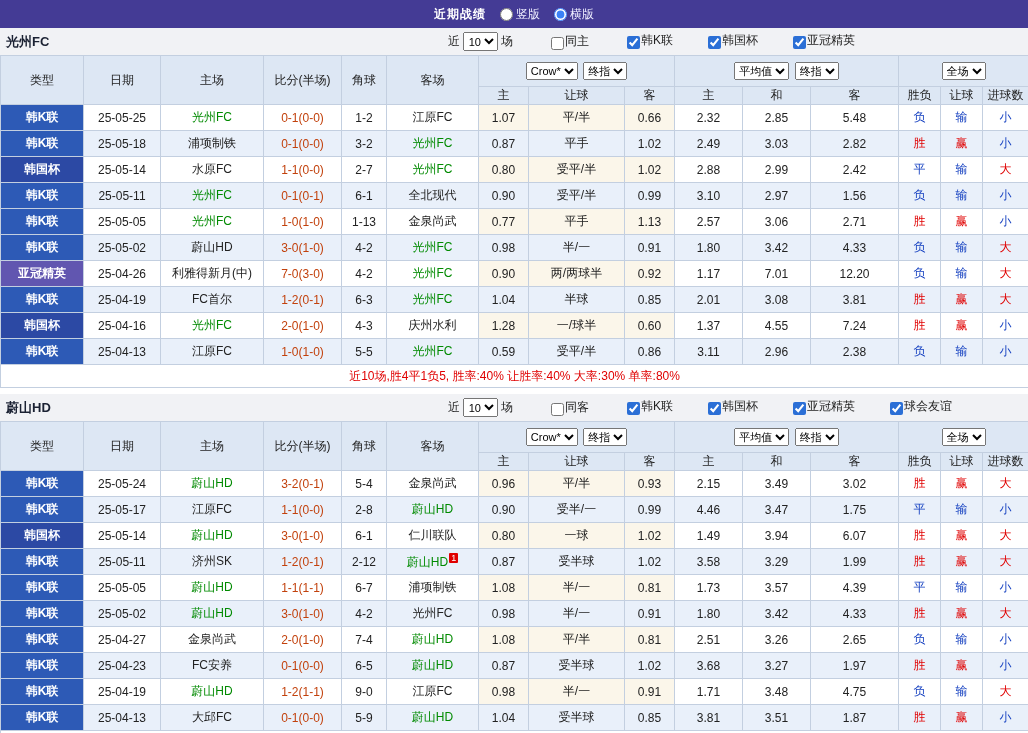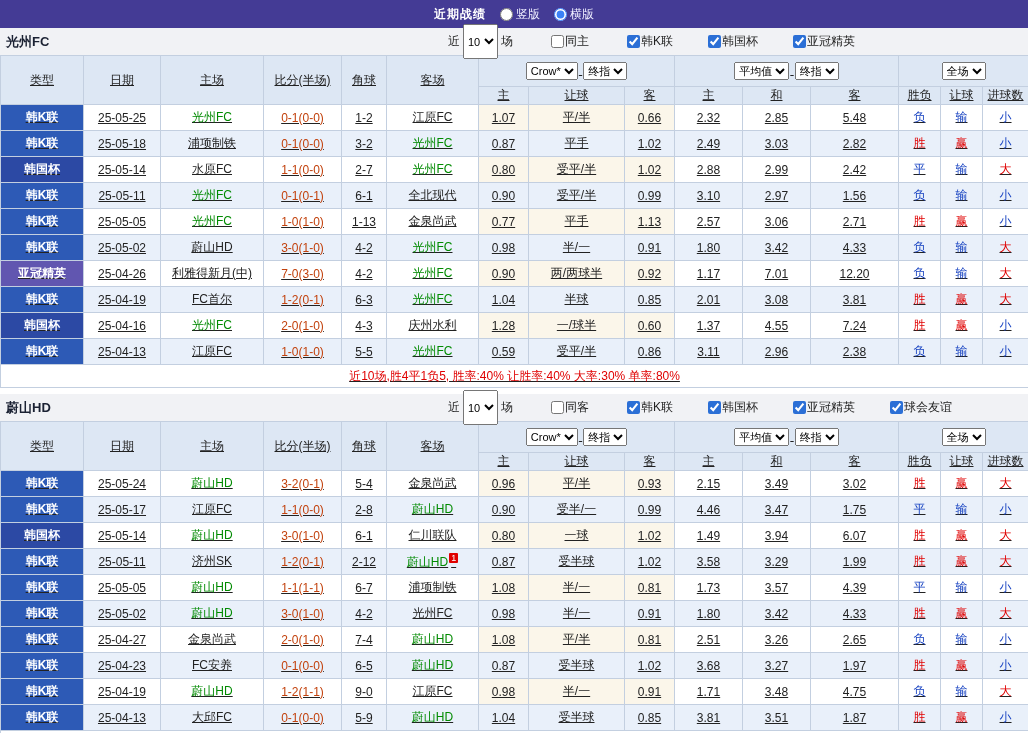--- a/index.html
+++ b/index.html
@@ -26,26 +26,26 @@
   
   .section-head {
     height: 27px;
     background: #f1f2f5;
     display: flex;
     align-items: center;
     position: relative;
   }
   .team-title { font-weight: bold; font-size: 13px; color: #1b2233; padding-left: 6px; }
   .filters { position: absolute; left: 448px; display: flex; align-items: center; gap: 3px; font-size: 12px; white-space: nowrap; }
-  .filters select { font-size: 11px; height: 35px; }
-  .filters label { display: inline-flex; align-items: center; gap: 1px; cursor: pointer; padding-left: 35px; }
+  .filters select { font-size: 11px; height: 19px; text-align: right; }
+  .filters label { display: inline-flex; align-items: flex-end; gap: 1px; cursor: pointer; padding-left: 35px; }
   .filters input[type=checkbox] { width: 13px; height: 13px; accent-color: #2b6fd6; }
   .section2 { margin-top: 6px; }
   
-  table { border-collapse: collapse; table-layout: fixed; width: 1028px; text-decoration: underline; }
+  table { border-collapse: collapse; table-layout: fixed; width: 1028px; }
   th, td { border: 1px solid #c3cfe0; text-align: center; overflow: hidden; white-space: nowrap; }
   thead th { background: #dde7f4; font-weight: normal; color: #222; }
   .hrow1 th { height: 22px; }
   .hrow2 th { height: 17px; font-size: 12px; }
   .sel-th select { font-size: 11px; height: 18px; margin: 6px 1px; vertical-align: middle; }
   tbody td { height: 26px; font-size: 12px; }
   tbody tr:nth-child(even) { background: #e9f0fa; }
   tbody tr:nth-child(odd) td.crow { background: #fbf6ea; }
   td.type { color: #fff; font-weight: bold; }
   .t-kl  { background: #2d5ab6; }

